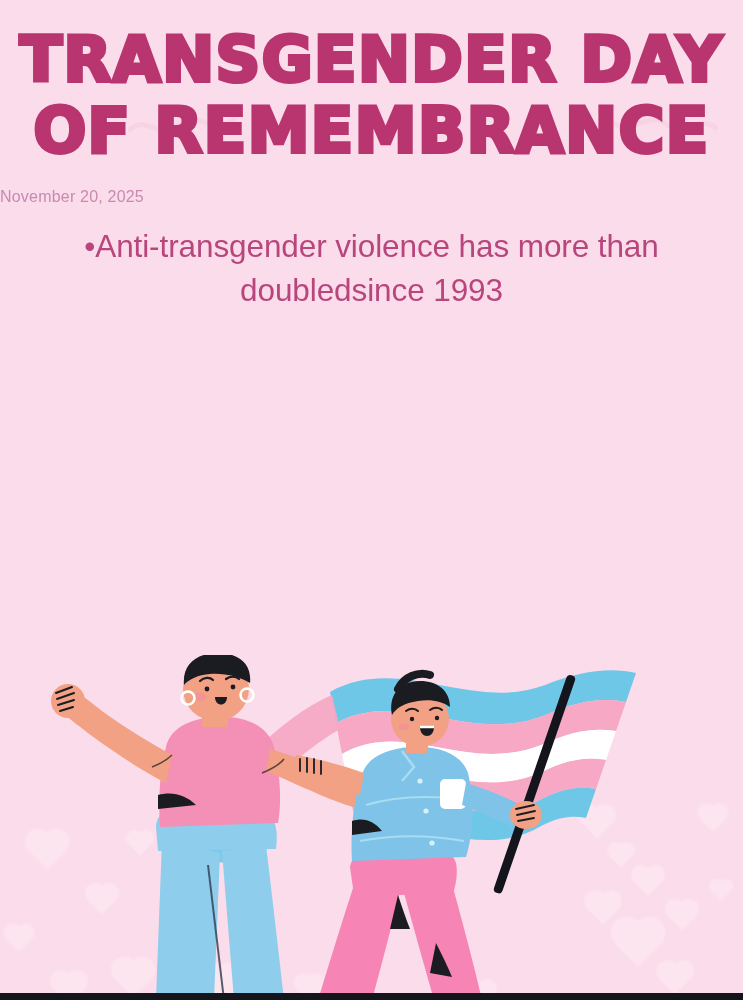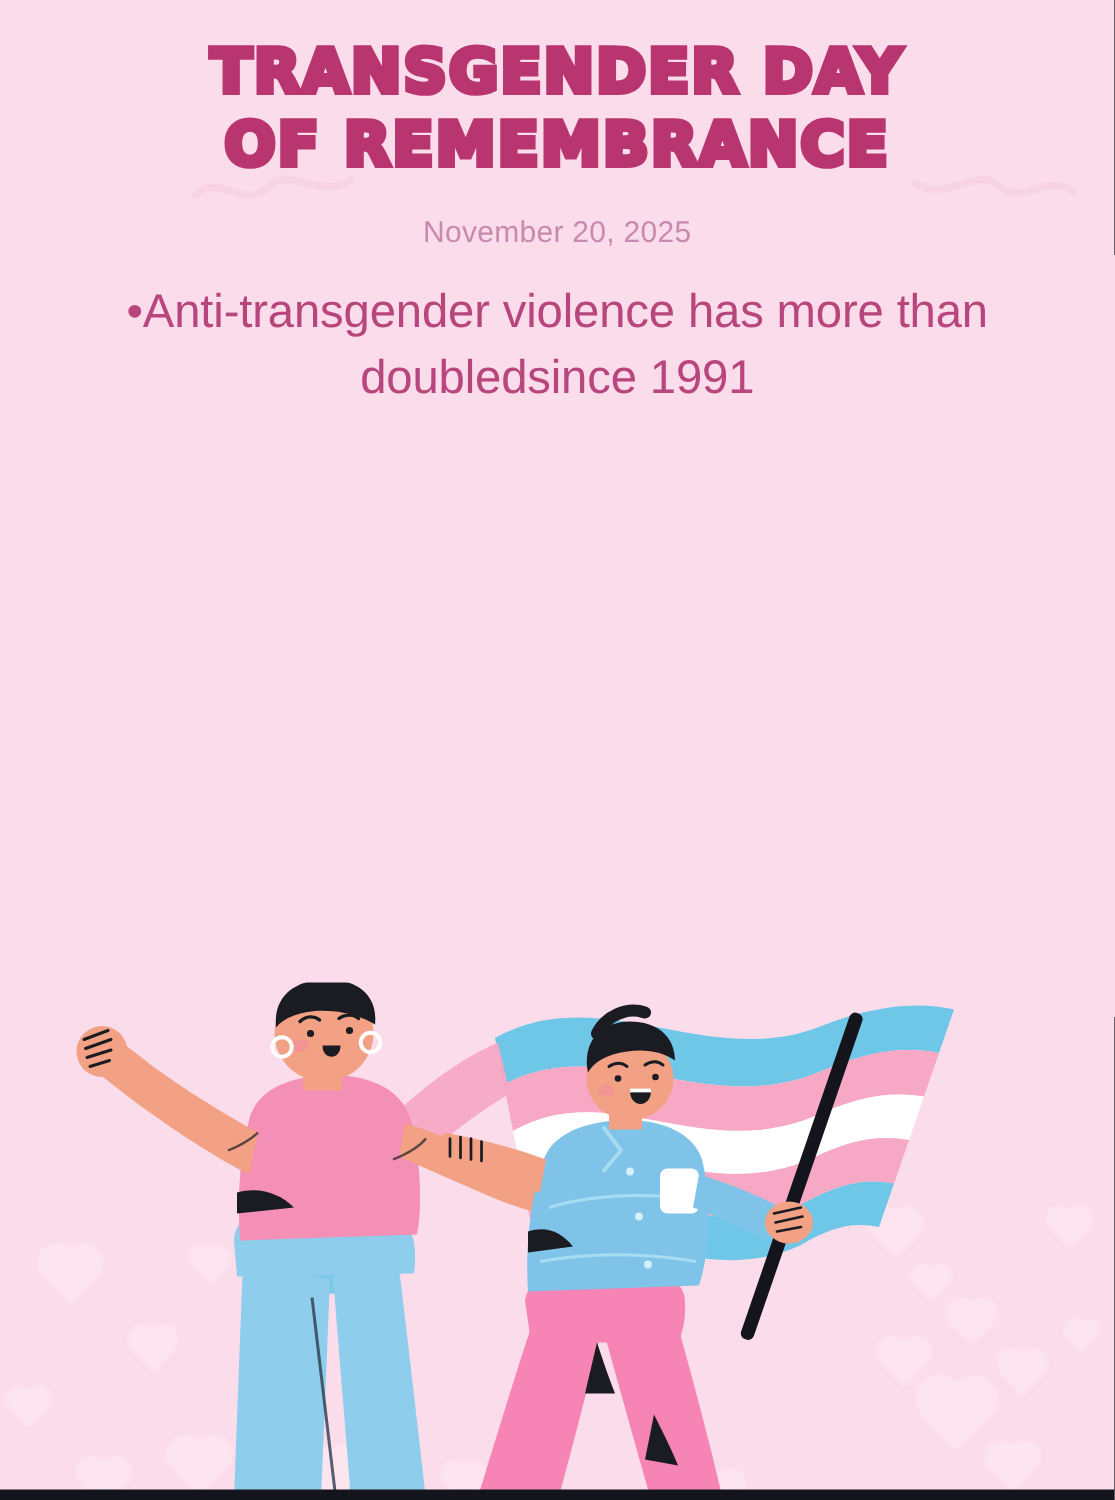--- a/index.html
+++ b/index.html
@@ -57,41 +57,41 @@
   
   .title-block {
     position: relative;
     z-index: 3;
     padding-top: 28px;
     text-align: center;
   }
   .title-line {
     font-family: "DejaVu Sans", sans-serif;
     font-weight: 700;
-    font-size: 40px;
+    font-size: 62px;
     line-height: 1.02;
     letter-spacing: 1.5px;
     color: #b8356f;
     text-transform: uppercase;
     -webkit-text-stroke: 4px #b8356f;
     paint-order: stroke fill;
     margin: 0;
     white-space: nowrap;
   }
   .title-line.second {
     margin-top: 8px;
   }
 
   
   .date {
     position: relative;
     z-index: 3;
-    text-align: center;
+    text-align: left;
     margin-top: 26px;
-    font-size: 20px;
+    font-size: 16px;
     color: #c98ab0;
     letter-spacing: .2px;
   }
 
   
   .body-text {
     position: relative;
     z-index: 3;
     margin: 18px auto 0;
     width: 640px;
@@ -160,21 +160,21 @@
   </svg>
 
   <div class="title-block">
     <h1 class="title-line first">Transgender Day</h1>
     <h1 class="title-line second">of Remembrance</h1>
   </div>
 
   <div class="date">November 20, 2025</div>
 
   <div class="body-text">
-    <p class="bullet">•Anti-transgender violence has more than doubledsince 1991</p>
+    <p class="bullet">•Anti-transgender violence has more than doubledsince 1993</p>
   </div>
 
   <svg class="illustration" viewBox="0 0 743 345" xmlns="http://www.w3.org/2000/svg">
 
     <g>
 
       <path d="M330 37 C 400 -2, 470 58, 545 30 C 580 16, 610 12, 636 18
                L 626 47 C 600 42, 576 47, 548 59 C 470 92, 404 32, 336 68 Z" fill="#6fc7e8"></path>
 
       <path d="M336 68 C 404 32, 470 92, 548 59 C 576 47, 600 42, 626 47

